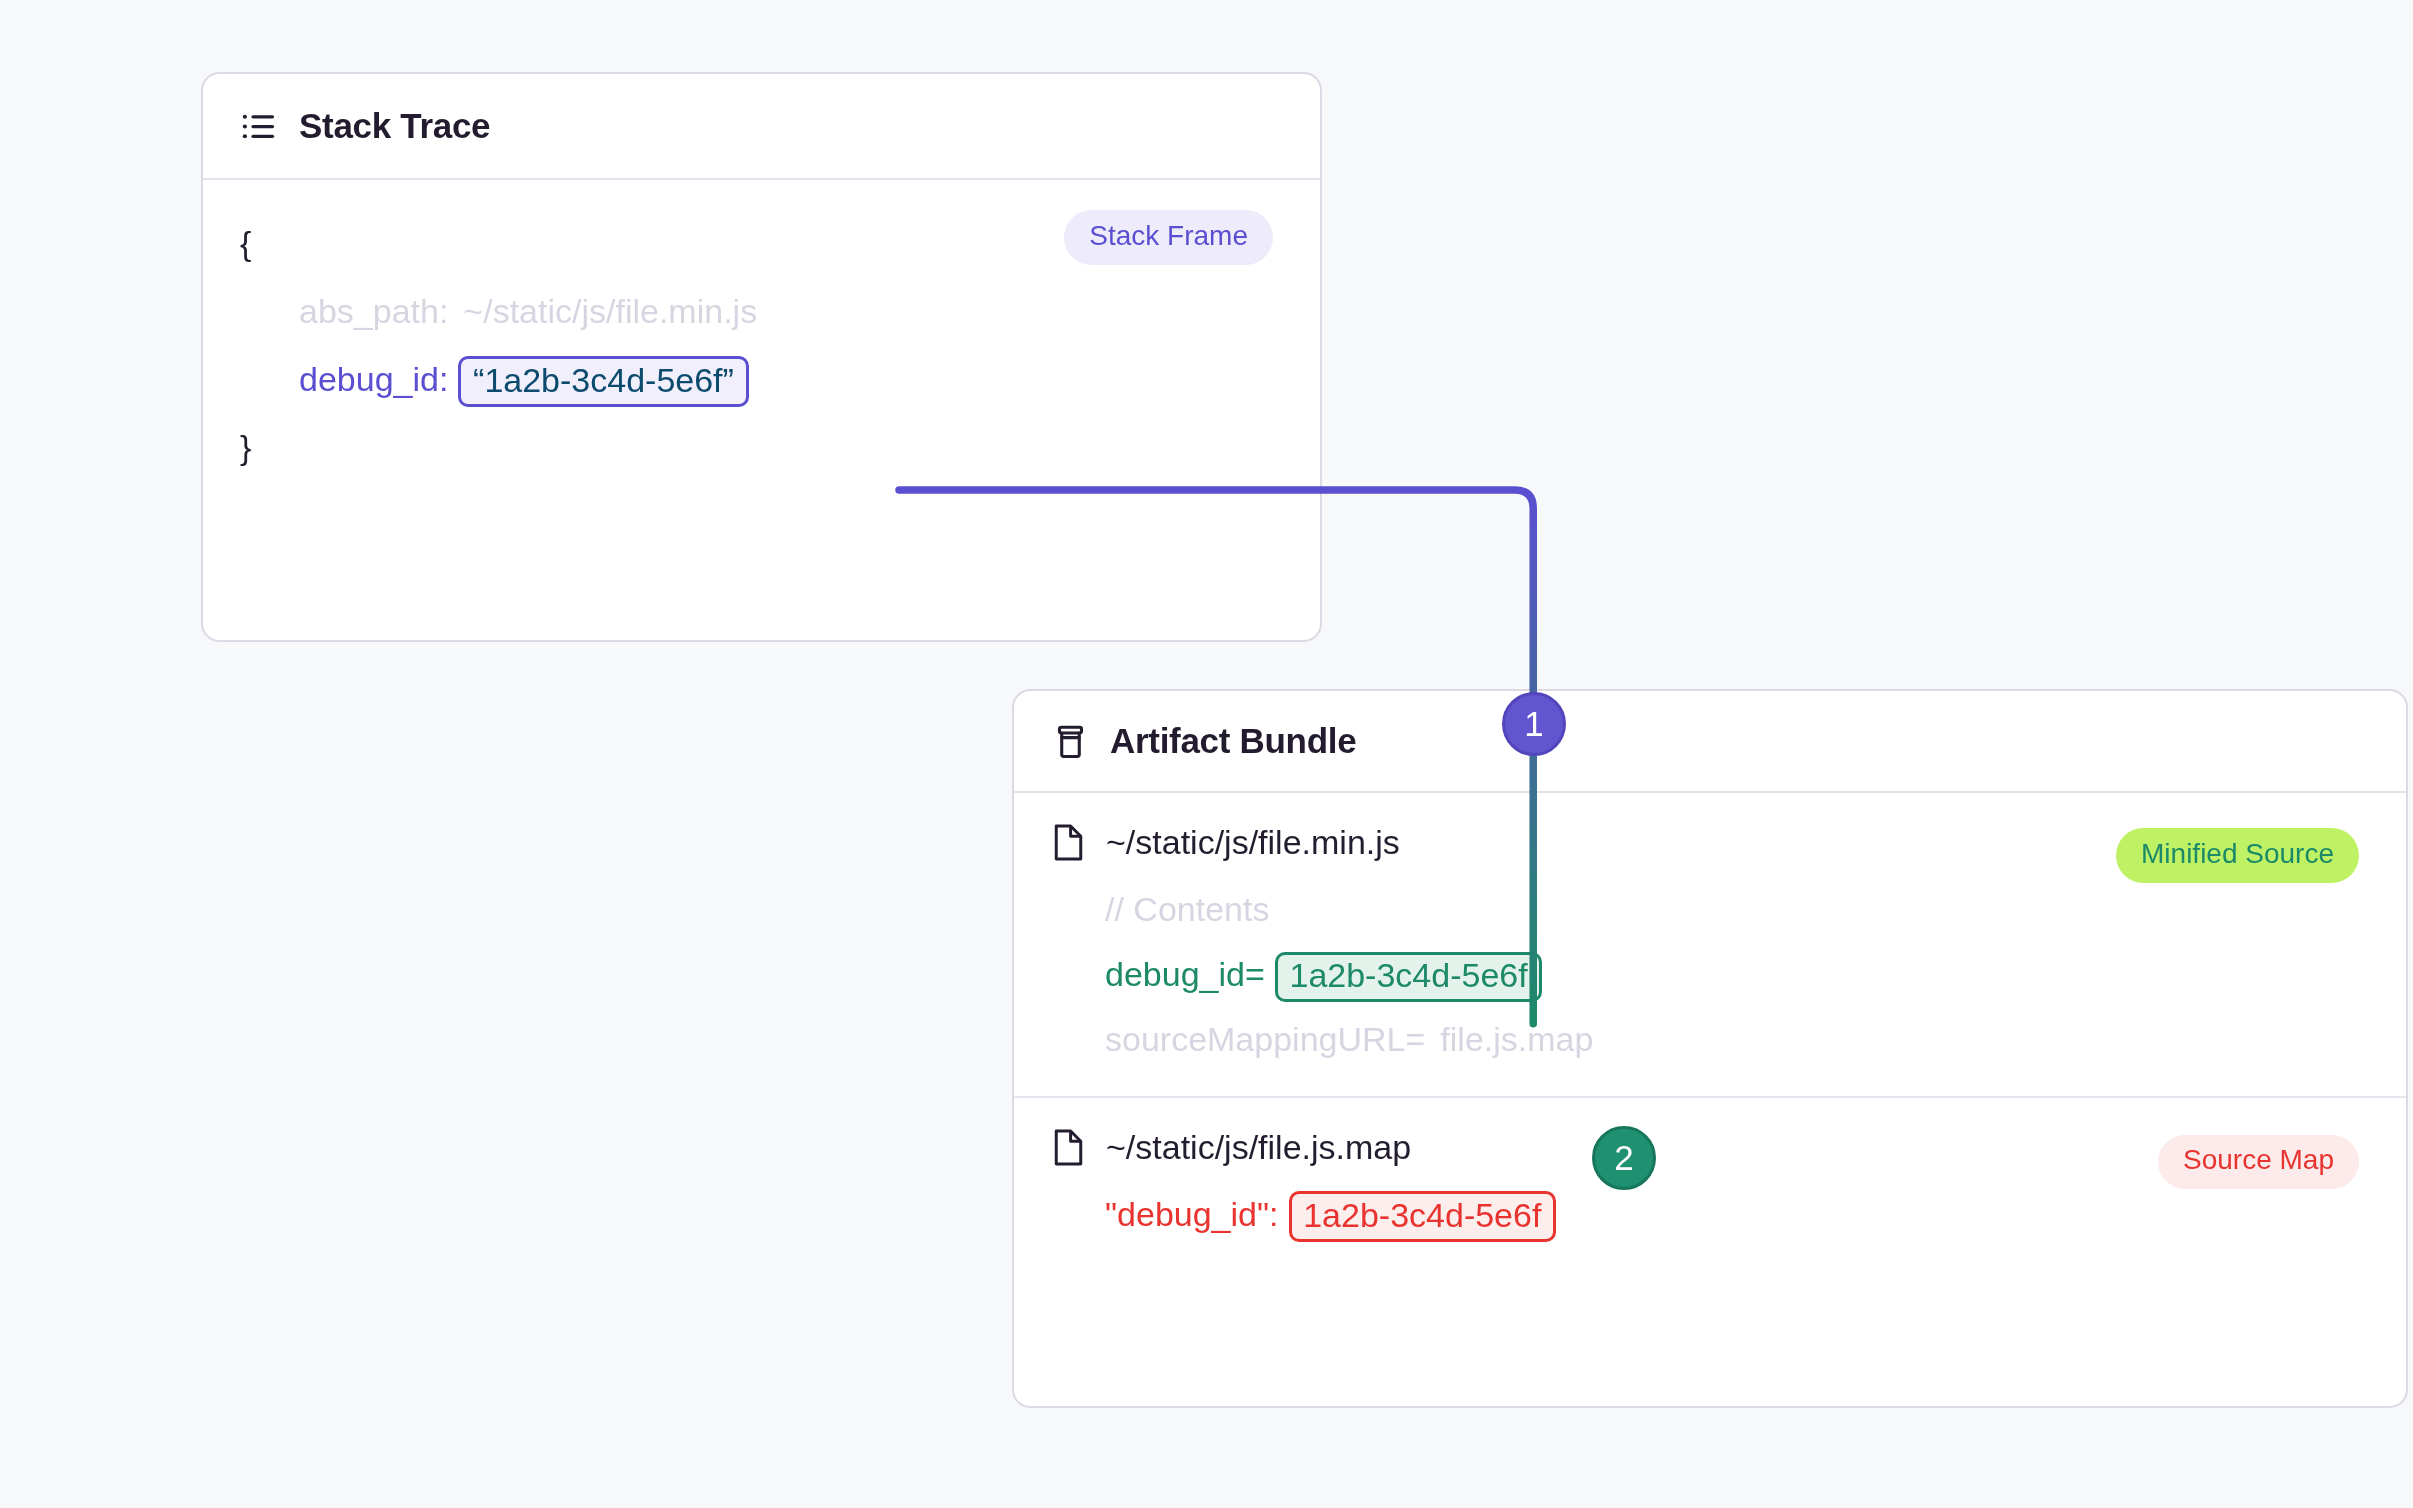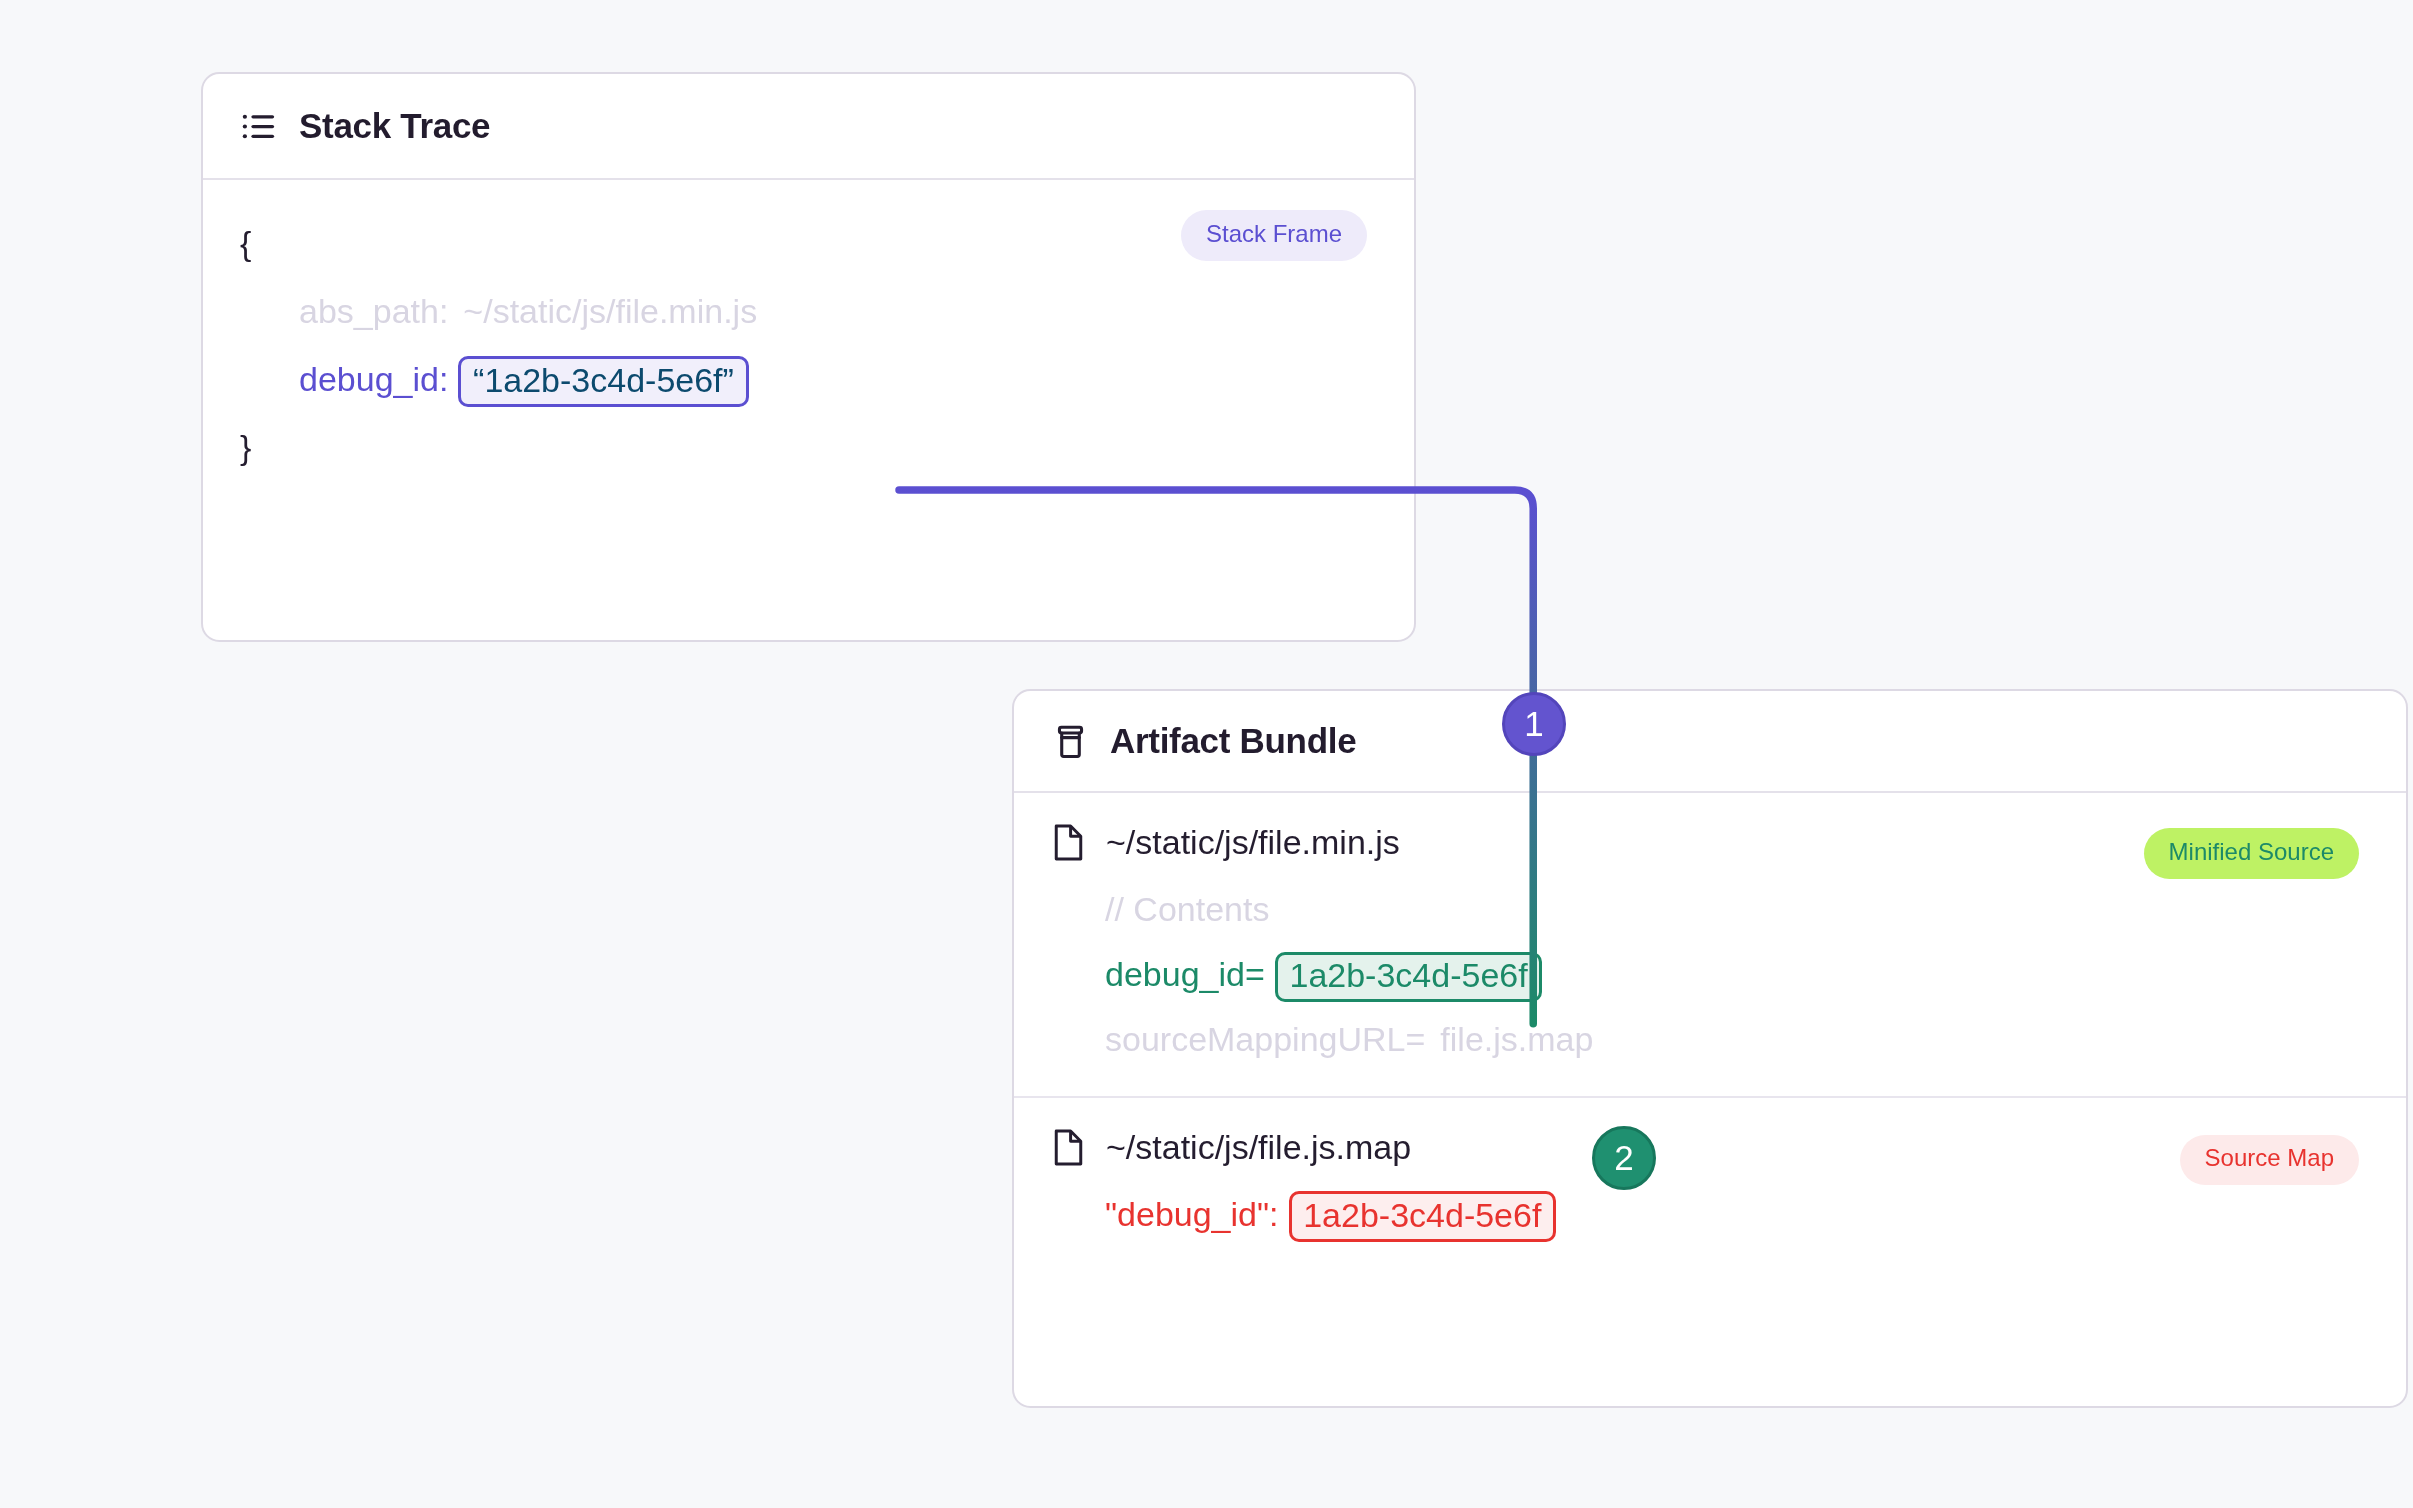--- a/index.html
+++ b/index.html
@@ -63,21 +63,21 @@
   }
   .card-body {
     padding: 28.5px 37px 37px 37px;
     position: relative;
   }
 
   
   #stack-trace-card {
     left: 201px;
     top: 72px;
-    width: 1215px;
+    width: 1121px;
     height: 570px;
   }
   .code-line {
     font-size: 34px;
     line-height: 68px;
     color: #241d2f;
     white-space: nowrap;
     font-family: "Liberation Sans", sans-serif;
   }
   .code-line.indent { padding-left: 59px; }
@@ -106,21 +106,21 @@
   }
   .val-box.red {
     border: 3.4px solid #e8332f;
     background: #fdeeee;
     color: #e8332f;
   }
 
   
   .pill {
     position: absolute;
-    font-size: 24px;
+    font-size: 28px;
     border-radius: 837px;
     padding: 11.7px 25px 15px 25px;
     white-space: nowrap;
     line-height: 1;
   }
   .pill.purple { background: #eeebfa; color: #5b4fd1; }
   .pill.green  { background: #bef264; color: #1c8a68; }
   .pill.red    { background: #fdeaea; color: #e8332f; }
 
   #stack-frame-pill { right: 47px; top: 30px; }

